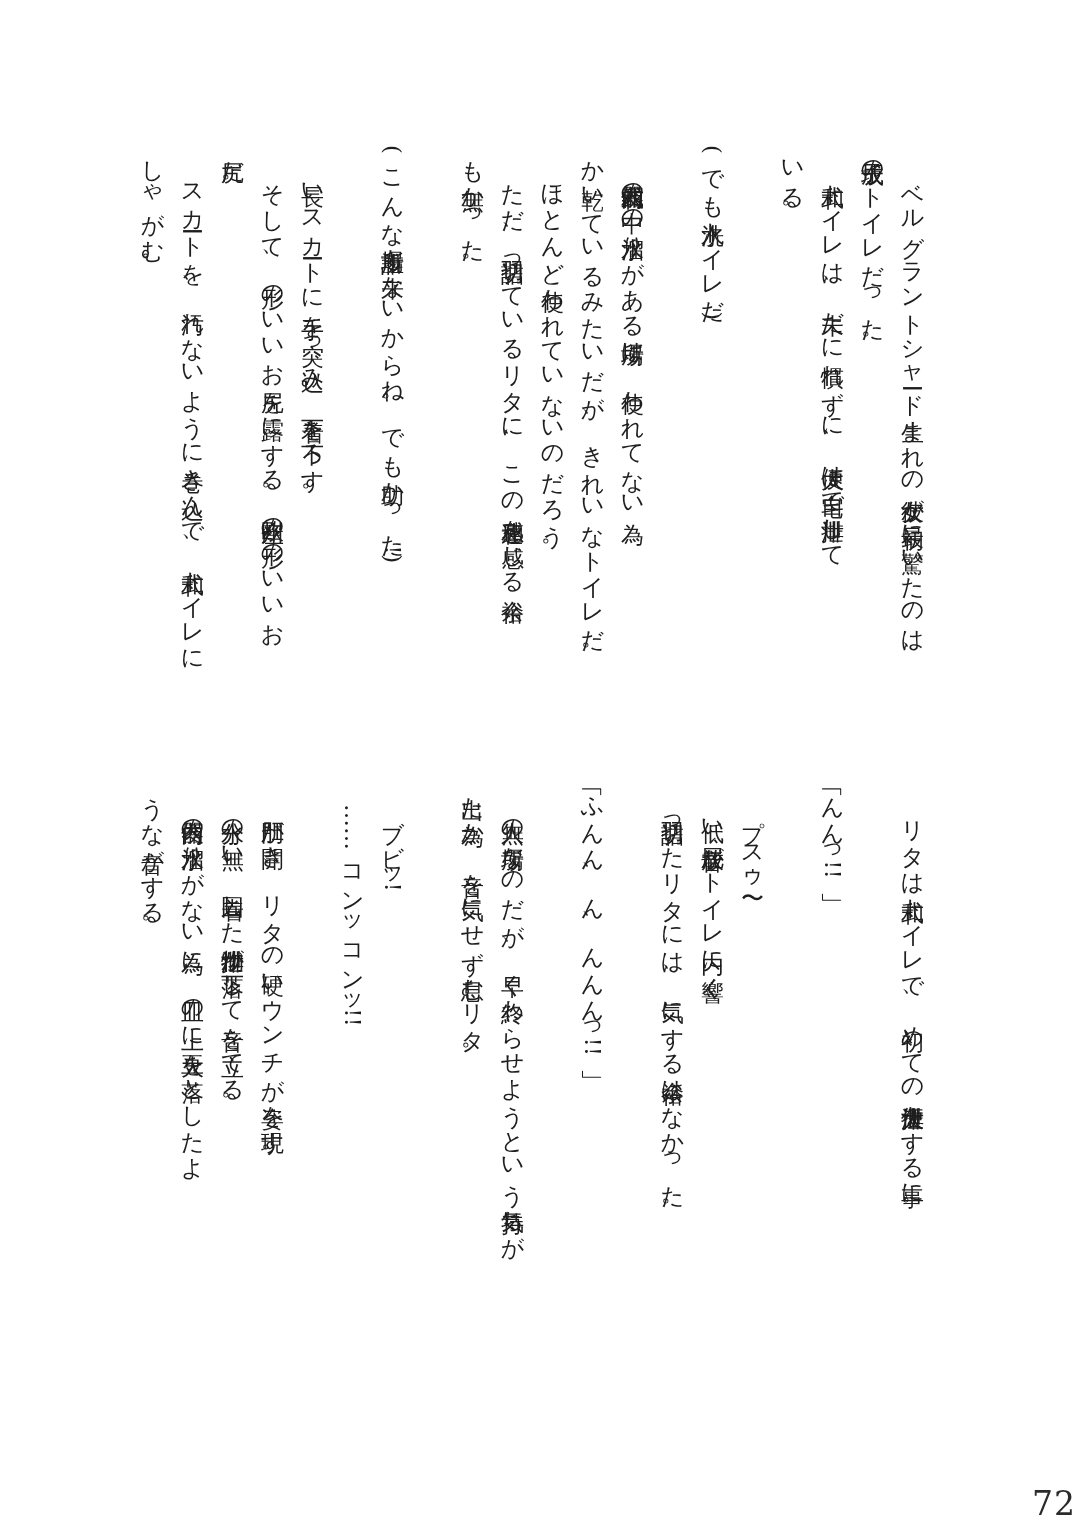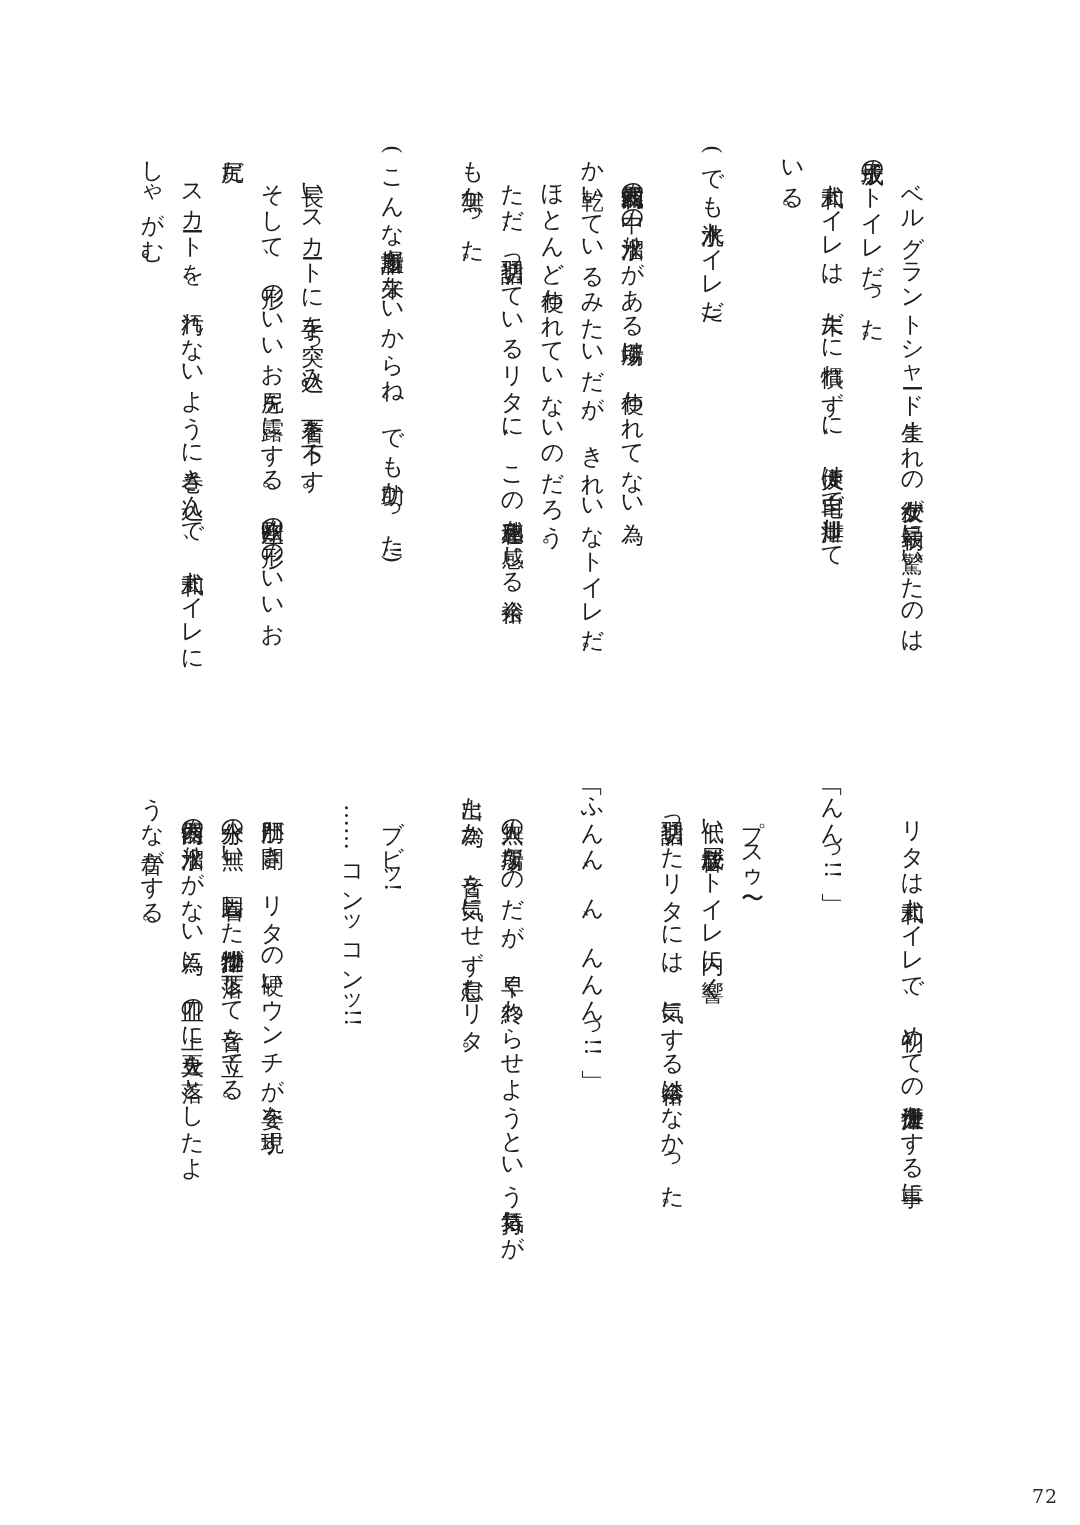--- a/index.html
+++ b/index.html
@@ -31,21 +31,21 @@
     margin: 0;
     padding: 0;
     white-space: nowrap;
   }
   .vtext p.indent { text-indent: 1em; }
   .vtext p.gap    { margin-block-start: 40px; }
   .page-number {
     position: absolute;
     top: 1487px;
     left: 1032px;
-    font-size: 19px;
+    font-size: 33px;
     line-height: 1;
     color: #2b2b2b;
     letter-spacing: 1px;
     font-family: "DejaVu Serif", "Liberation Serif", serif;
   }
 </style>
 </head>
 <body>
 
 <div class="page">

